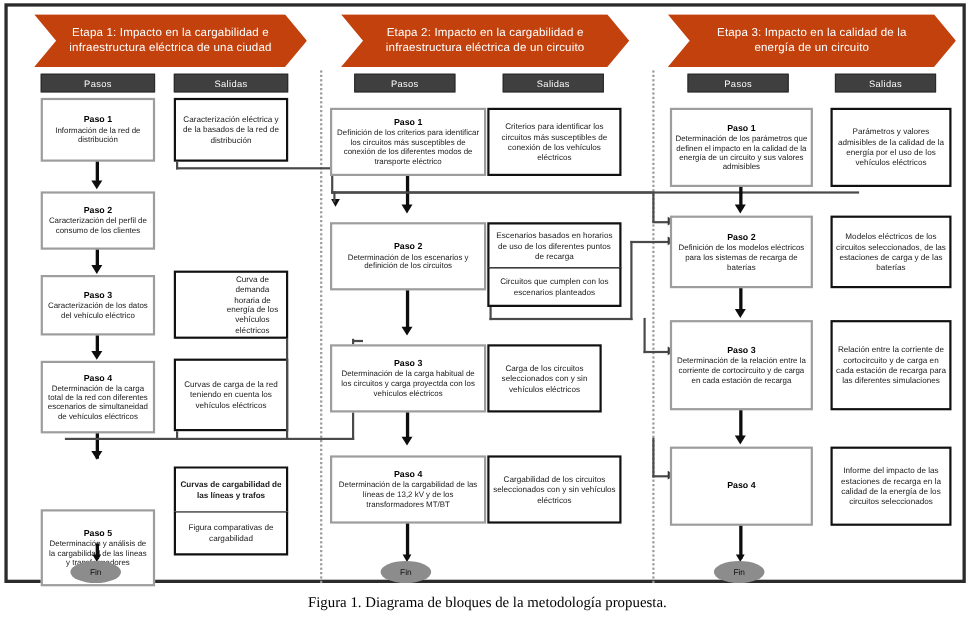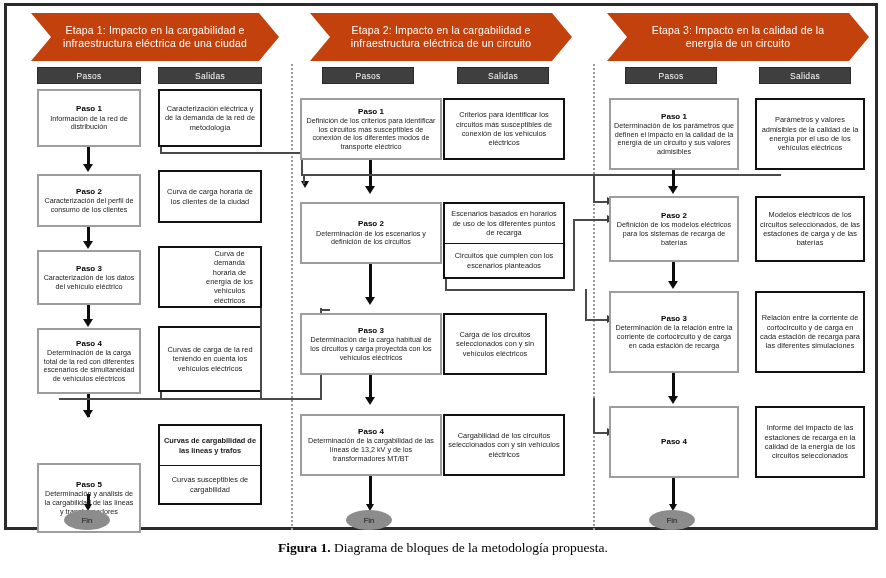--- a/index.html
+++ b/index.html
@@ -154,21 +154,21 @@
   #caption {
     position: absolute;
     left: 0;
     top: 540px;
     width: 886px;
     text-align: center;
     font-family: "Liberation Serif", serif;
     font-size: 13.5px;
     color: #000;
   }
-  #caption b { font-weight: bold; }
+  #caption b { font-weight: normal; }
 </style>
 </head>
 <body>
 
 <div id="figure">
 
   <div id="frame">
 
     <div class="col-sep" style="left:284px;"></div>
     <div class="col-sep" style="left:586px;"></div>
@@ -193,36 +193,33 @@
     <div class="box step" style="left:30px; top:322px; width:104px; height:66px;">
       <div class="ttl">Paso 4</div>
       <div class="bdy">Determinación de la carga total de la red con diferentes escenarios de simultaneidad de vehículos eléctricos</div>
     </div>
     <div class="box step" style="left:30px; top:418px; width:104px; height:70px;margin-top:39px;">
       <div class="ttl">Paso 5</div>
       <div class="bdy">Determinación y análisis de la cargabilidad de las líneas y transformadores</div>
     </div>
 
     <div class="box out" style="left:151px; top:83px; width:104px; height:58px;">
-      <div class="bdy">Caracterización eléctrica y de la demanda de la red de metodología</div>
-    </div>
-    <div class="box out" style="left:151px; top:164px; width:104px; height:53px;">
-      <div class="bdy">Curva de carga horaria de los clientes de la ciudad</div>
+      <div class="bdy">Caracterización eléctrica y de la basados de la red de distribución</div>
     </div>
     <div class="box out" style="left:151px; top:240px; width:104px; height:62px;padding-left:42px;">
       <div class="bdy">Curva de demanda horaria de energía de los vehículos eléctricos</div>
     </div>
     <div class="box out" style="left:151px; top:320px; width:104px; height:66px;">
       <div class="bdy">Curvas de carga de la red teniendo en cuenta los vehículos eléctricos</div>
     </div>
     <div class="box out" style="left:151px; top:418px; width:104px; height:42px; border-bottom-width:1px;font-weight:bold;">
       <div class="bdy">Curvas de cargabilidad de las líneas y trafos</div>
     </div>
     <div class="box out" style="left:151px; top:459px; width:104px; height:40px; border-top-width:1px;">
-      <div class="bdy">Curvas susceptibles de cargabilidad</div>
+      <div class="bdy">Figura comparativas de cargabilidad</div>
     </div>
 
     <div class="vline" style="left:80px; top:141px; height:19px;"></div>
     <div class="arrow-down" style="left:76px; top:158px;"></div>
 
     <div class="vline" style="left:80px; top:221px; height:16px;"></div>
     <div class="arrow-down" style="left:76px; top:235px;"></div>
 
     <div class="vline" style="left:80px; top:299px; height:16px;"></div>
     <div class="arrow-down" style="left:76px; top:313px;"></div>

